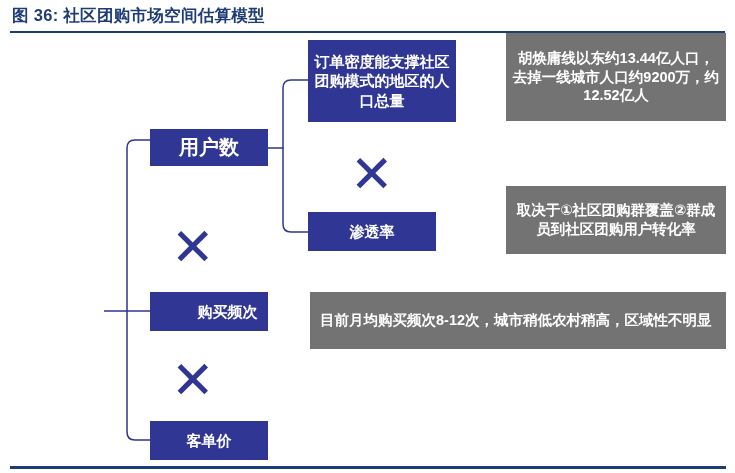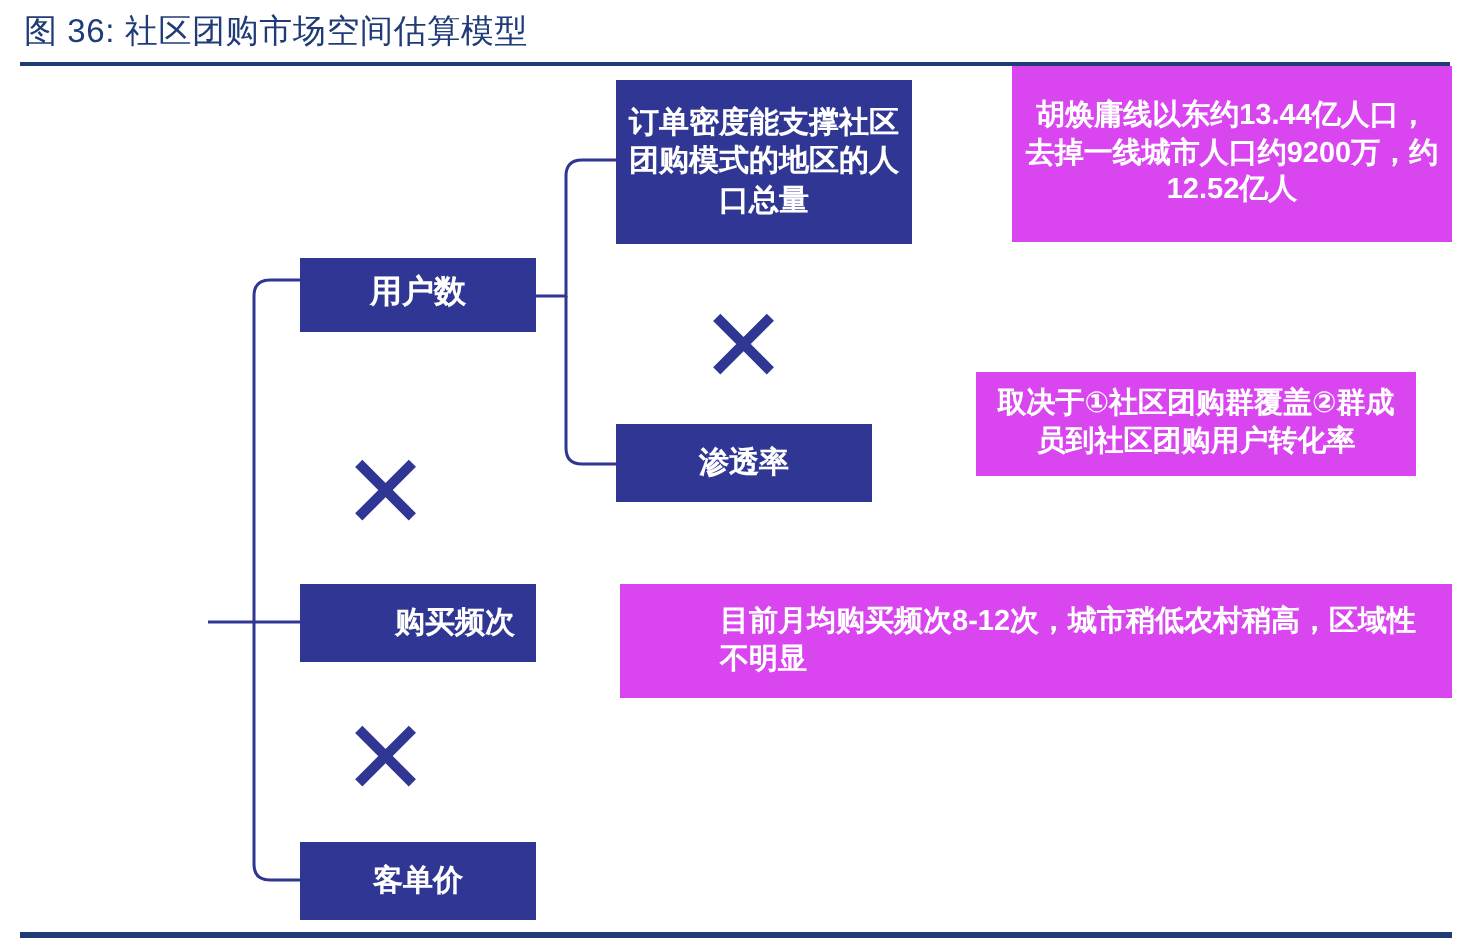--- a/index.html
+++ b/index.html
@@ -17,21 +17,21 @@
     background: #ffffff;
     overflow: hidden;
   }
 
   
   #fig-title {
     position: absolute;
     left: 12px;
     top: 5px;
     font-size: 16.5px;
-    font-weight: normal;
+    font-weight: bold;
     color: #1f3c77;
     letter-spacing: 0.3px;
     white-space: nowrap;
   }
   #title-rule {
     position: absolute;
     left: 10px;
     top: 31px;
     width: 715px;
     height: 2px;
@@ -53,24 +53,24 @@
     display: flex;
     align-items: center;
     justify-content: center;
     text-align: center;
     color: #ffffff;
     font-weight: bold;
     line-height: 1.28;
     z-index: 3;
   }
   .box.blue  { background: #2f3693; }
-  .box.orange{ background: #d946ef; }
+  .box.orange{ background: #737373; }
 
   .box-label { display: block; width: 100%; padding: 0 6px; box-sizing: border-box; }
-  .box.lead .box-label { text-align: left; padding-left: 10px; margin-left: 40px; }
+  .box.lead .box-label { text-align: left; padding-left: 10px; }
 
   
   .mult {
     position: absolute;
     color: #2f3693;
     font-weight: bold;
     line-height: 1;
     z-index: 4;
     -webkit-user-select: none;
     user-select: none;
@@ -97,21 +97,21 @@
 
     <path d="M 104 311 H 127 V 148 Q 127 140 135 140 H 150" fill="none" stroke="#2f3693" stroke-width="1.5"></path>
     <path d="M 127 311 H 150" fill="none" stroke="#2f3693" stroke-width="1.5"></path>
     <path d="M 127 311 V 432 Q 127 440 135 440 H 150" fill="none" stroke="#2f3693" stroke-width="1.5"></path>
 
     <path d="M 268 148 H 283 V 88 Q 283 80 291 80 H 308" fill="none" stroke="#2f3693" stroke-width="1.5"></path>
     <path d="M 283 148 V 224 Q 283 232 291 232 H 308" fill="none" stroke="#2f3693" stroke-width="1.5"></path>
   </svg>
 
 
-  <div class="box blue" style="left:150px; top:129px; width:118px; height:37px; font-size:16px;">
+  <div class="box blue" style="left:150px; top:129px; width:118px; height:37px; font-size:20px;">
     <span class="box-label">用户数</span>
   </div>
 
   <div class="box blue" style="left:150px; top:292px; width:118px; height:39px; font-size:15px;padding-left:37px;">
     <span class="box-label">购买频次</span>
   </div>
 
   <div class="box blue" style="left:308px; top:40px; width:148px; height:82px; font-size:15px;">
     <span class="box-label">订单密度能支撑社区团购模式的地区的人口总量</span>
   </div>
@@ -121,21 +121,21 @@
   </div>
 
   <div class="box blue" style="left:308px; top:212px; width:128px; height:39px; font-size:15px;">
     <span class="box-label">渗透率</span>
   </div>
 
   <div class="box orange" style="left:506px; top:33px; width:220px; height:88px; font-size:14.5px;">
     <span class="box-label">胡焕庸线以东约13.44亿人口，去掉一线城市人口约9200万，约12.52亿人</span>
   </div>
 
-  <div class="box orange" style="left:488px; top:186px; width:220px; height:52px; font-size:14.5px;">
+  <div class="box orange" style="left:506px; top:186px; width:220px; height:68px; font-size:14.5px;">
     <span class="box-label">取决于①社区团购群覆盖②群成员到社区团购用户转化率</span>
   </div>
 
   <div class="box orange lead" style="left:310px; top:292px; width:416px; height:57px; font-size:14.5px;">
     <span class="box-label">目前月均购买频次8-12次，城市稍低农村稍高，区域性不明显</span>
   </div>
 
 
   <div class="mult" style="left:350px; top:148px; font-size:52px;">✕</div>
 

